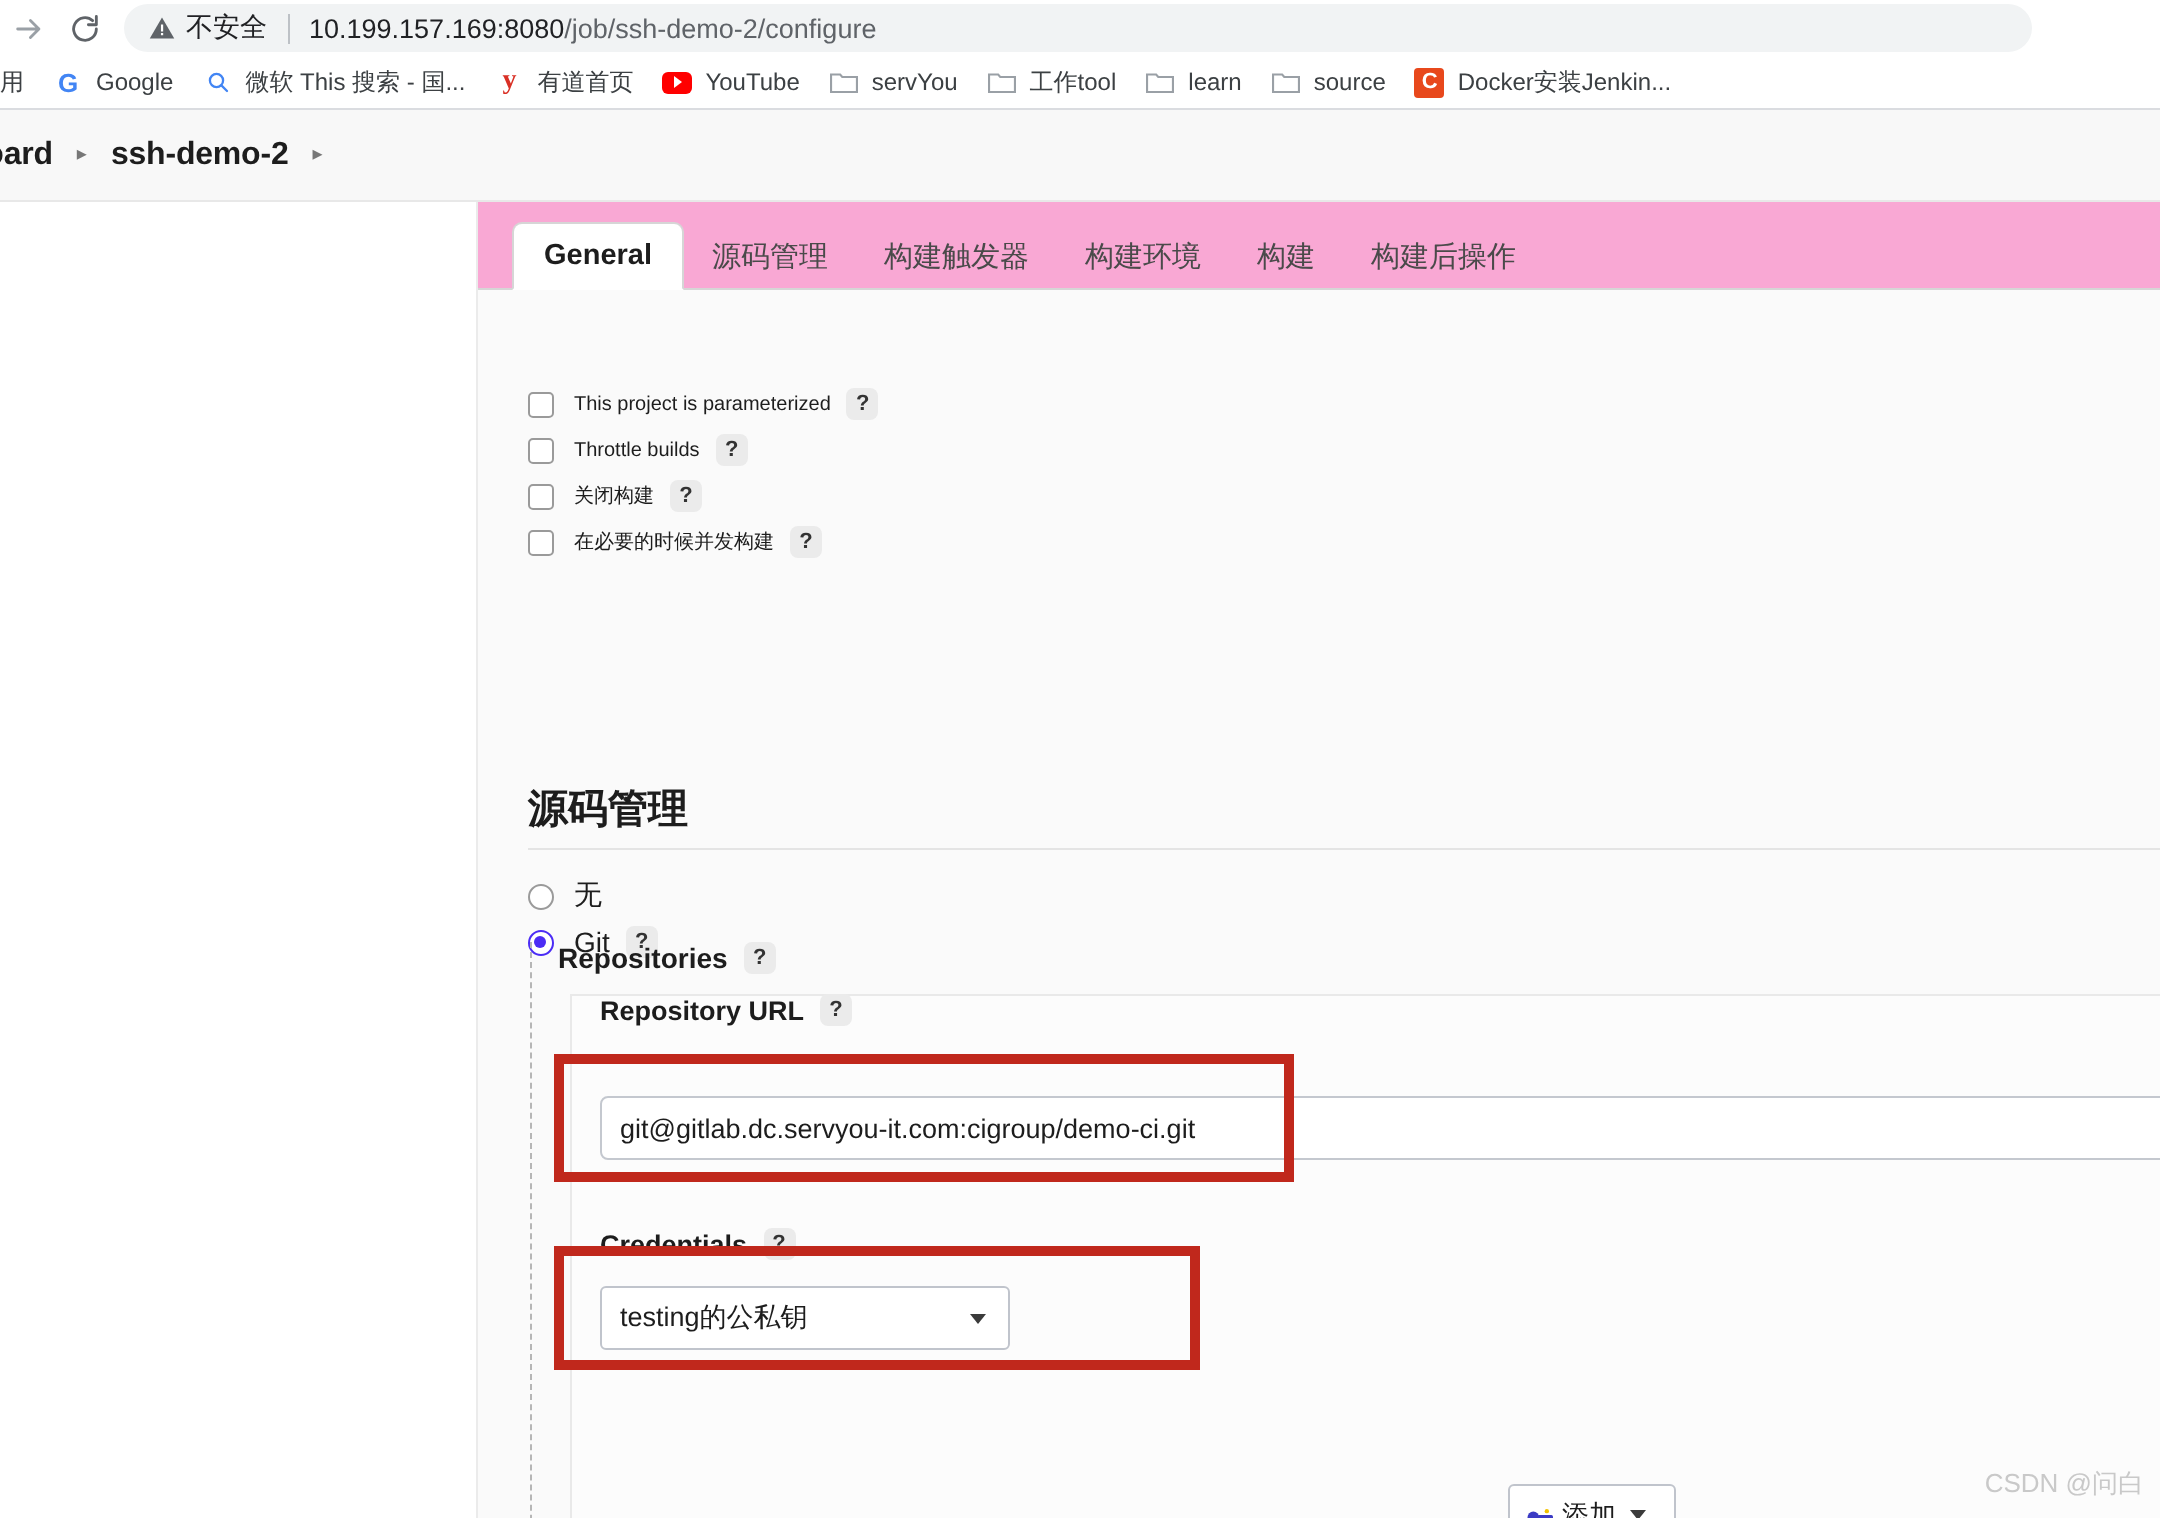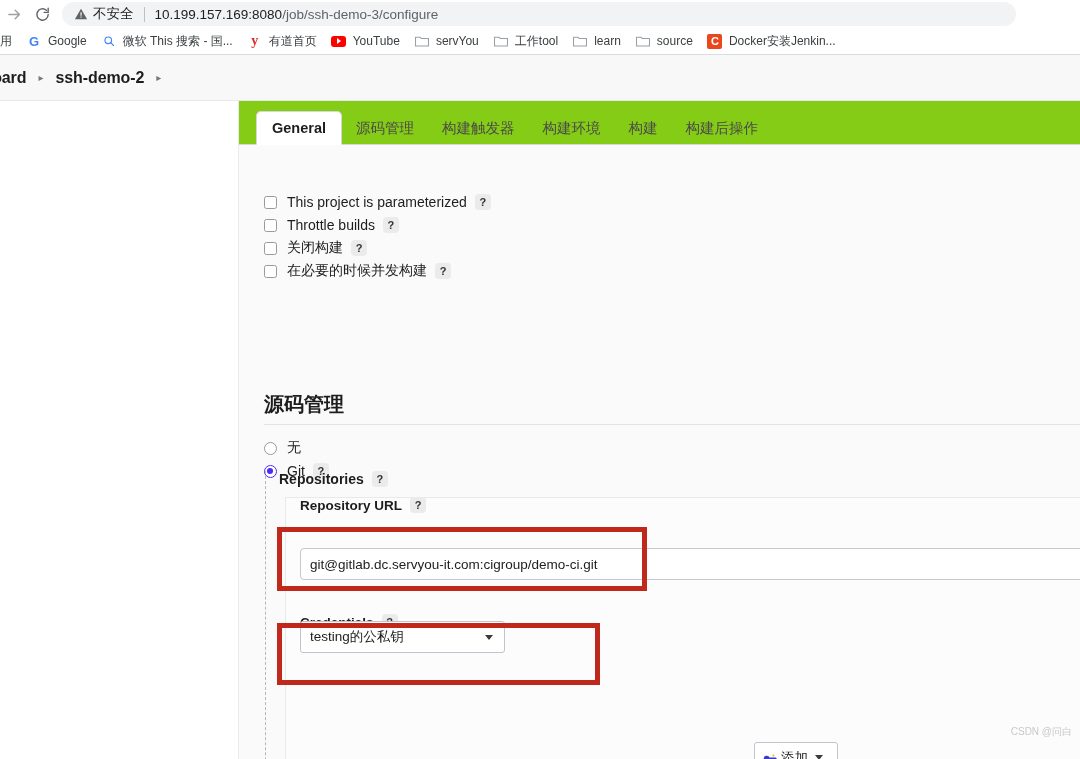--- a/index.html
+++ b/index.html
@@ -120,21 +120,21 @@
     position: absolute; left: 238px; top: 46px;
     width: 842px; height: 658px;
     background: #fafafa;
     border-left: 1px solid #ebebeb;
   }
 
   
   .tab-bar {
     position: absolute; left: 0; top: 0;
     width: 842px; height: 44px;
-    background: #84cc16;
+    background: #f9a8d4;
     border-bottom: 1px solid #d6d6d6;
     display: flex; align-items: flex-end;
     padding-left: 17px;
   }
   .tab {
     font-size: 14.5px; color: #4a4a4a;
     padding: 0 14px; height: 34px;
     display: flex; align-items: center;
     position: relative; top: 1px;
   }
@@ -159,21 +159,21 @@
     position: absolute; left: 25px;
     display: flex; align-items: center; height: 18px;
   }
   .cb {
     width: 13px; height: 13px;
     border: 1.4px solid #9a9a9a;
     border-radius: 2.5px;
     background: #ffffff;
     flex: 0 0 auto; margin-right: 10px;
   }
-  .chk-lbl { font-size: 14px; color: #1d1d1d; white-space: nowrap; }
+  .chk-lbl { font-size: 10px; color: #1d1d1d; white-space: nowrap; }
   .help {
     display: inline-flex; align-items: center; justify-content: center;
     width: 16px; height: 16px;
     background: #ebebeb; border-radius: 4px;
     font-size: 11px; font-weight: bold; color: #333;
     margin-left: 8px; flex: 0 0 auto;
     line-height: 1;
   }
 
   
@@ -278,22 +278,22 @@
   }
 
   
   .red-box {
     position: absolute;
     border: 5px solid #c0281c;
     background: transparent;
   }
 
   .watermark {
-    position: absolute; right: 8px; bottom: 20px;
-    font-size: 10px; color: #c9c9c9;
+    position: absolute; right: 8px; bottom: 8px;
+    font-size: 13px; color: #c9c9c9;
   }
 </style>
 </head>
 <body>
 
 <div class="browser-toolbar">
   <div class="nav-btn">
     <svg width="17" height="17" viewBox="0 0 24 24">
       <path d="M4 12h15M13 6l6 6-6 6" fill="none" stroke="#9aa0a6" stroke-width="2" stroke-linecap="round" stroke-linejoin="round"></path>
     </svg>
@@ -307,21 +307,21 @@
   <div class="omnibox">
     <span class="warn-icon">
       <svg width="14" height="14" viewBox="0 0 24 24">
         <path d="M12 3L1.5 21h21L12 3z" fill="#5f6368"></path>
         <rect x="11.1" y="9" width="1.9" height="6" fill="#ffffff"></rect>
         <rect x="11.1" y="16.3" width="1.9" height="1.9" fill="#ffffff"></rect>
       </svg>
     </span>
     <span class="insecure-label">不安全</span>
     <span class="omnibox-sep"></span>
-    <span class="url-text"><b>10.199.157.169:8080</b><span>/job/ssh-demo-3/configure</span></span>
+    <span class="url-text"><b>10.199.157.169:8080</b><span>/job/ssh-demo-2/configure</span></span>
   </div>
 </div>
 
 <div class="bookmarks-bar">
   <div class="bm first">
     <span class="bm-lbl">应用</span>
   </div>
   <div class="bm">
     <span class="bm-ico">
         <span class="favicon-g">G</span>
@@ -460,21 +460,21 @@
       <div class="field-label" style="left:61px; top:352px;">
         <span>Repository URL</span>
         <span class="help">?</span>
       </div>
       <div class="text-input" style="left:61px; top:403px; width:820px;">git@gitlab.dc.servyou-it.com:cigroup/demo-ci.git</div>
 
       <div class="field-label" style="left:61px; top:469px;">
         <span>Credentials</span>
         <span class="help">?</span>
       </div>
-      <div class="sel" style="left:61px; top:476px;">
+      <div class="sel" style="left:61px; top:498px;">
         <span>testing的公私钥</span>
         <span class="chev"></span>
       </div>
       <div class="btn-add-cred">
         <span class="key-ico">
           <svg width="15" height="13" viewBox="0 0 18 14">
             <circle cx="4.4" cy="8.4" r="3.5" fill="#3b3bc4"></circle>
             <rect x="6.8" y="7.0" width="9.4" height="2.6" rx="1" fill="#3b3bc4"></rect>
             <rect x="11.2" y="3.4" width="2.6" height="2.6" rx="1.3" fill="#f2c200"></rect>
           </svg>

